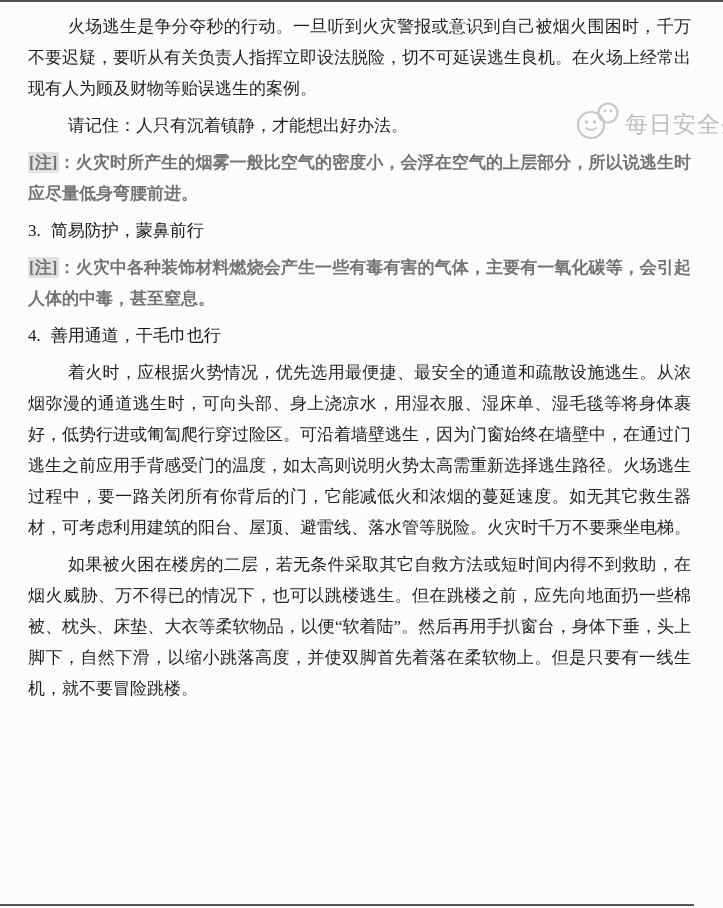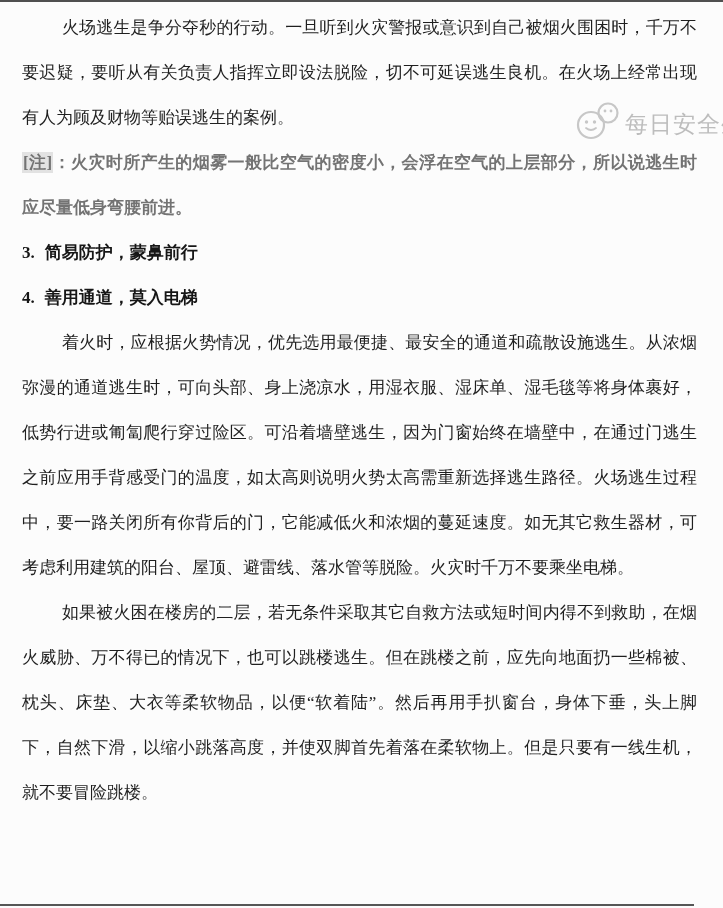--- a/index.html
+++ b/index.html
@@ -22,30 +22,30 @@
   .doc {
     position: absolute;
     top: 3px; left: 0;
     width: 723px;
     box-sizing: border-box;
     padding: 2px 26px 0 22px;
     font-size: 17px;
     color: #1f1f1f;
     text-align: justify;
   }
-  .doc p { margin: 0; line-height: 45px; }
+  .doc p { margin: 6px; line-height: 31px; }
   .doc p.indent { text-indent: 2.35em; }
   .note { font-weight: 700; color: #737373; }
   .note-first { line-height: 45px; margin: -5px 0 -8px 0; }
   .note-label {
     background: #e2e2e2;
     padding: 1px 1px;
   }
   .heading {
-    font-weight: 700;
+    font-weight: 400;
     color: #161616;
     text-align: left;
     line-height: 32.3px;
   }
   .heading .h-num { margin-right: 10px; }
   .heading.tight .h-num { margin-right: 7px; }
   .watermark {
     position: absolute;
     top: 100px;
     left: 575px;
@@ -76,28 +76,30 @@
       <circle cx="36" cy="11" r="1.4" fill="#c7c7c7"></circle>
     </svg>
   </span>
   <span>每日安全生产</span>
 </div>
 
 <div class="doc">
 
   <p class="indent">火场逃生是争分夺秒的行动。一旦听到火灾警报或意识到自己被烟火围困时，千万不要迟疑，要听从有关负责人指挥立即设法脱险，切不可延误逃生良机。在火场上经常出现有人为顾及财物等贻误逃生的案例。</p>
 
+  <p class="indent">请记住：人只有沉着镇静，才能想出好办法。</p>
 
   <p class="note note-first"><span class="note-label">[注]</span><span>：</span><span>火灾时所产生的烟雾一般比空气的密度小，会浮在空气的上层部分，所以说逃生时应尽量低身弯腰前进。</span></p>
 
   <p class="heading"><span class="h-num">3.</span><span>简易防护，蒙鼻前行</span></p>
 
 
+  <p class="note"><span class="note-label">[注]</span><span>：</span><span>火灾中各种装饰材料燃烧会产生一些有毒有害的气体，主要有一氧化碳等，会引起人体的中毒，甚至窒息。</span></p>
 
-  <p class="heading"><span class="h-num">4.</span><span>善用通道，莫入电梯</span></p>
+  <p class="heading"><span class="h-num">4.</span><span>善用通道，干毛巾也行</span></p>
 
   <p class="indent">着火时，应根据火势情况，优先选用最便捷、最安全的通道和疏散设施逃生。从浓烟弥漫的通道逃生时，可向头部、身上浇凉水，用湿衣服、湿床单、湿毛毯等将身体裹好，低势行进或匍匐爬行穿过险区。可沿着墙壁逃生，因为门窗始终在墙壁中，在通过门逃生之前应用手背感受门的温度，如太高则说明火势太高需重新选择逃生路径。火场逃生过程中，要一路关闭所有你背后的门，它能减低火和浓烟的蔓延速度。如无其它救生器材，可考虑利用建筑的阳台、屋顶、避雷线、落水管等脱险。火灾时千万不要乘坐电梯。</p>
 
 
   <p class="indent">如果被火困在楼房的二层，若无条件采取其它自救方法或短时间内得不到救助，在烟火威胁、万不得已的情况下，也可以跳楼逃生。但在跳楼之前，应先向地面扔一些棉被、枕头、床垫、大衣等柔软物品，以便“软着陆”。然后再用手扒窗台，身体下垂，头上脚下，自然下滑，以缩小跳落高度，并使双脚首先着落在柔软物上。但是只要有一线生机，就不要冒险跳楼。</p>
 
 </div>
 
 <div class="edge-line-bottom"></div>
 

